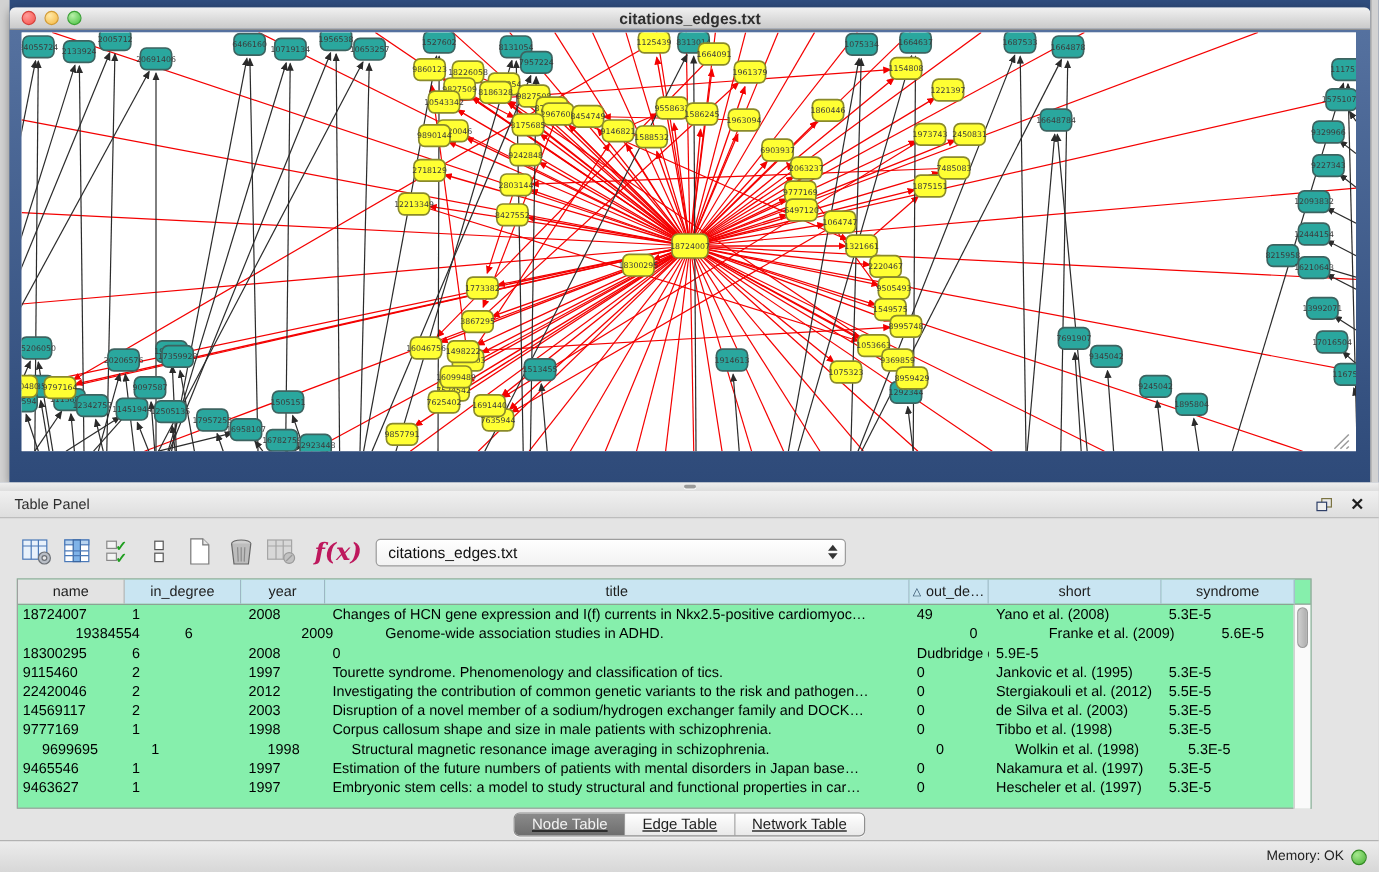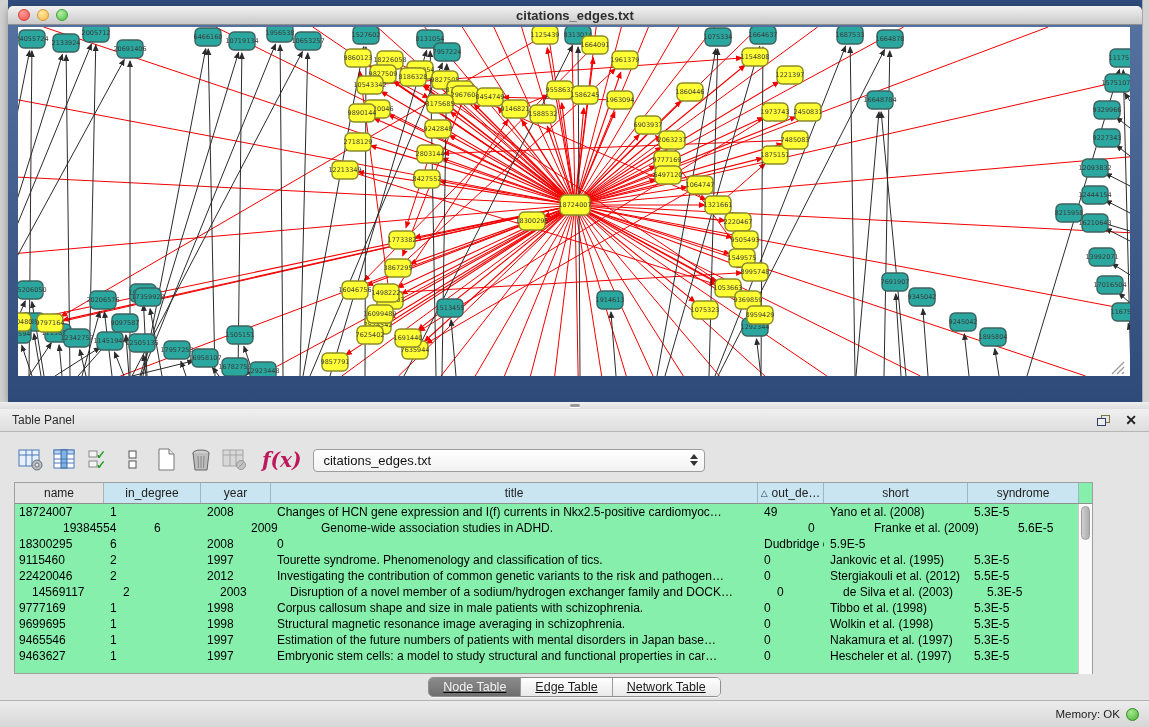--- a/index.html
+++ b/index.html
@@ -685,39 +685,39 @@
         </div>
         <div class="tr" style="grid-template-columns: 89px 97px 70px 487px 66px 144px 111px;">
           <div class="td c0">22420046</div>
           <div class="td c1">2</div>
           <div class="td c2">2012</div>
           <div class="td c3">Investigating the contribution of common genetic variants to the risk and pathogen…</div>
           <div class="td c4">0</div>
           <div class="td c5">Stergiakouli et al. (2012)</div>
           <div class="td c6">5.5E-5</div>
         </div>
-        <div class="tr" style="grid-template-columns: 89px 97px 70px 487px 66px 144px 111px; margin-left: 13px;">
+        <div class="tr" style="grid-template-columns: 89px 97px 70px 487px 66px 144px 111px;">
           <div class="td c0">14569117</div>
           <div class="td c1">2</div>
           <div class="td c2">2003</div>
           <div class="td c3">Disruption of a novel member of a sodium/hydrogen exchanger family and DOCK…</div>
           <div class="td c4">0</div>
           <div class="td c5">de Silva et al. (2003)</div>
           <div class="td c6">5.3E-5</div>
         </div>
         <div class="tr" style="grid-template-columns: 89px 97px 70px 487px 66px 144px 111px;">
           <div class="td c0">9777169</div>
           <div class="td c1">1</div>
           <div class="td c2">1998</div>
           <div class="td c3">Corpus callosum shape and size in male patients with schizophrenia.</div>
           <div class="td c4">0</div>
           <div class="td c5">Tibbo et al. (1998)</div>
           <div class="td c6">5.3E-5</div>
         </div>
-        <div class="tr" style="grid-template-columns: 89px 97px 70px 487px 66px 144px 111px;">
+        <div class="tr" style="grid-template-columns: 89px 97px 70px 487px 66px 144px 111px; margin-left: 16px;">
           <div class="td c0">9699695</div>
           <div class="td c1">1</div>
           <div class="td c2">1998</div>
           <div class="td c3">Structural magnetic resonance image averaging in schizophrenia.</div>
           <div class="td c4">0</div>
           <div class="td c5">Wolkin et al. (1998)</div>
           <div class="td c6">5.3E-5</div>
         </div>
         <div class="tr" style="grid-template-columns: 89px 97px 70px 487px 66px 144px 111px;">
           <div class="td c0">9465546</div>

